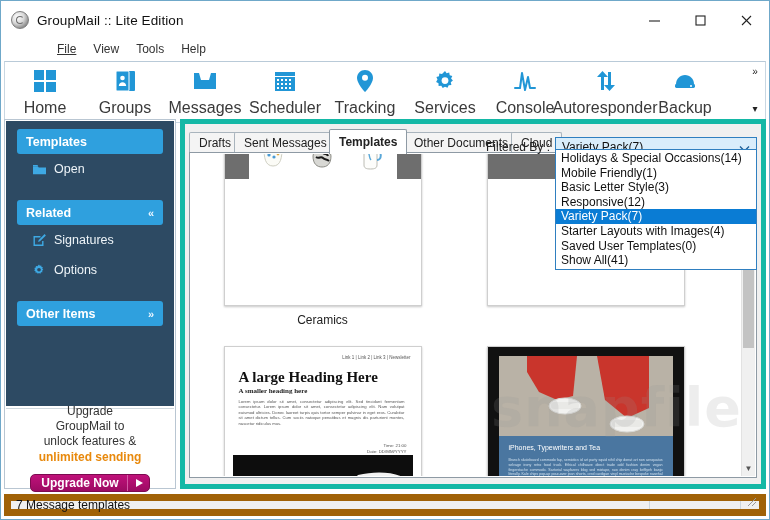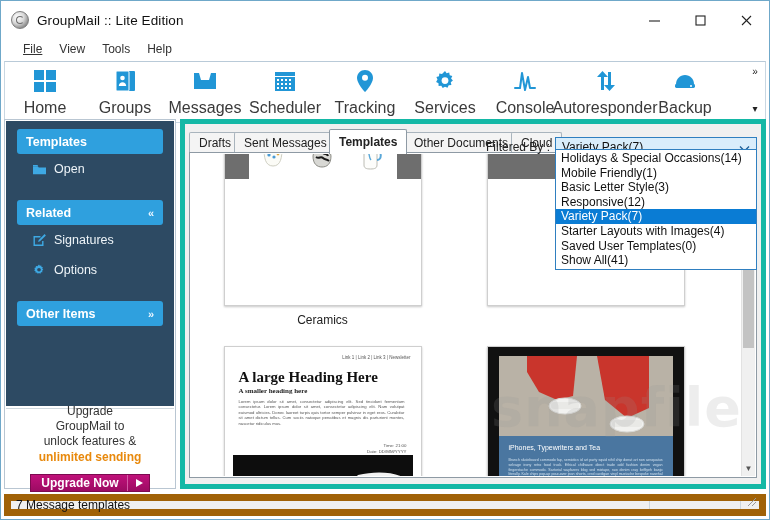--- a/index.html
+++ b/index.html
@@ -33,21 +33,21 @@
     box-sizing:border-box;
   }
   .title-text{font-size:13.5px;color:#111;letter-spacing:.1px;}
   .win-controls{position:absolute;right:0;top:0;height:38px;display:flex;}
   .win-btn{
     width:46px;height:38px;display:flex;align-items:center;justify-content:center;
     color:#222;font-size:13px;line-height:1;
   }
   .win-btn svg{display:block;}
   
-  .menubar{height:20px;display:flex;align-items:center;padding-left:20px;background:#fff;}
+  .menubar{height:20px;display:flex;align-items:center;padding-left:20px;background:#fff;margin-left:34px;}
   .menu-item{
     font-size:12px;color:#333;margin-right:13px;padding:1px 2px;
   }
   .menu-item u{text-decoration:underline;}
   
   .toolbar{
     position:relative;height:62px;margin:2px 3px 0 3px;
     border:1px solid #c9d7e2;border-top-color:#b9cad8;
     background:#ffffff;display:flex;align-items:flex-start;
     box-sizing:border-box;
@@ -87,21 +87,21 @@
   .spacer8{height:8px;}
   .upgrade{
     position:absolute;left:1px;right:1px;top:288px;bottom:1px;
     background:#ffffff;border-top:1px solid #cfd8de;
     display:flex;flex-direction:column;align-items:center;justify-content:center;
     text-align:center;
   }
   .upg-line{font-size:12px;color:#333;line-height:15px;}
   .upg-accent{color:#e8890c;font-weight:bold;font-size:12px;line-height:16px;}
   .upg-btn{
-    margin-top:9px;height:22px;min-width:118px;border-radius:0;
+    margin-top:9px;height:22px;min-width:118px;border-radius:5px;
     background:linear-gradient(#c0117a,#9c0b63);
     border:1px solid #7d0a50;display:flex;align-items:center;
     color:#fff;font-weight:bold;font-size:12px;padding:0 5px 0 10px;box-sizing:border-box;
   }
   .upg-btn .play{
     margin-left:8px;border-left:1px solid #d munde;
     padding-left:7px;display:flex;align-items:center;
     border-left:1px solid #d45aa6;height:16px;
   }
   

